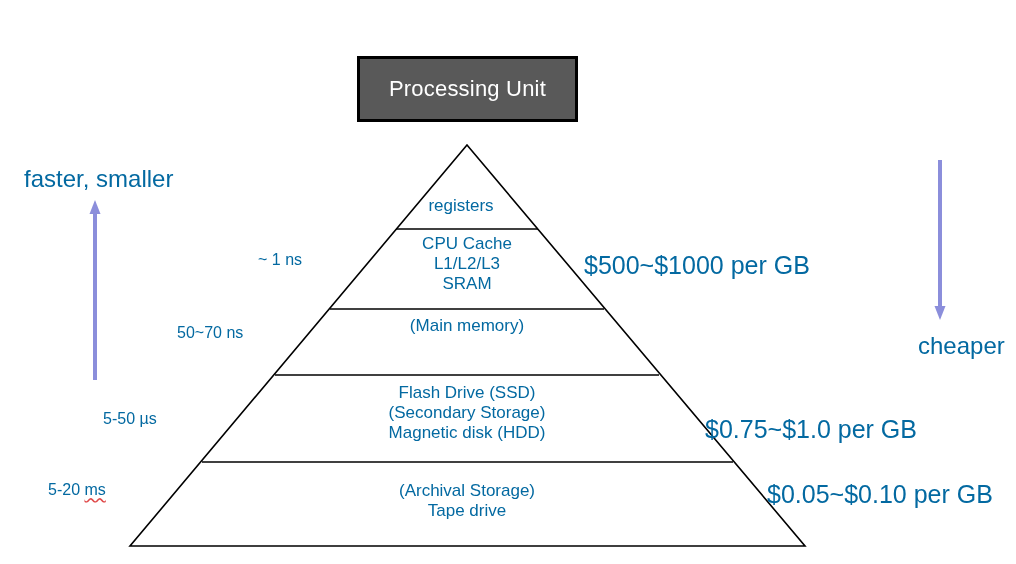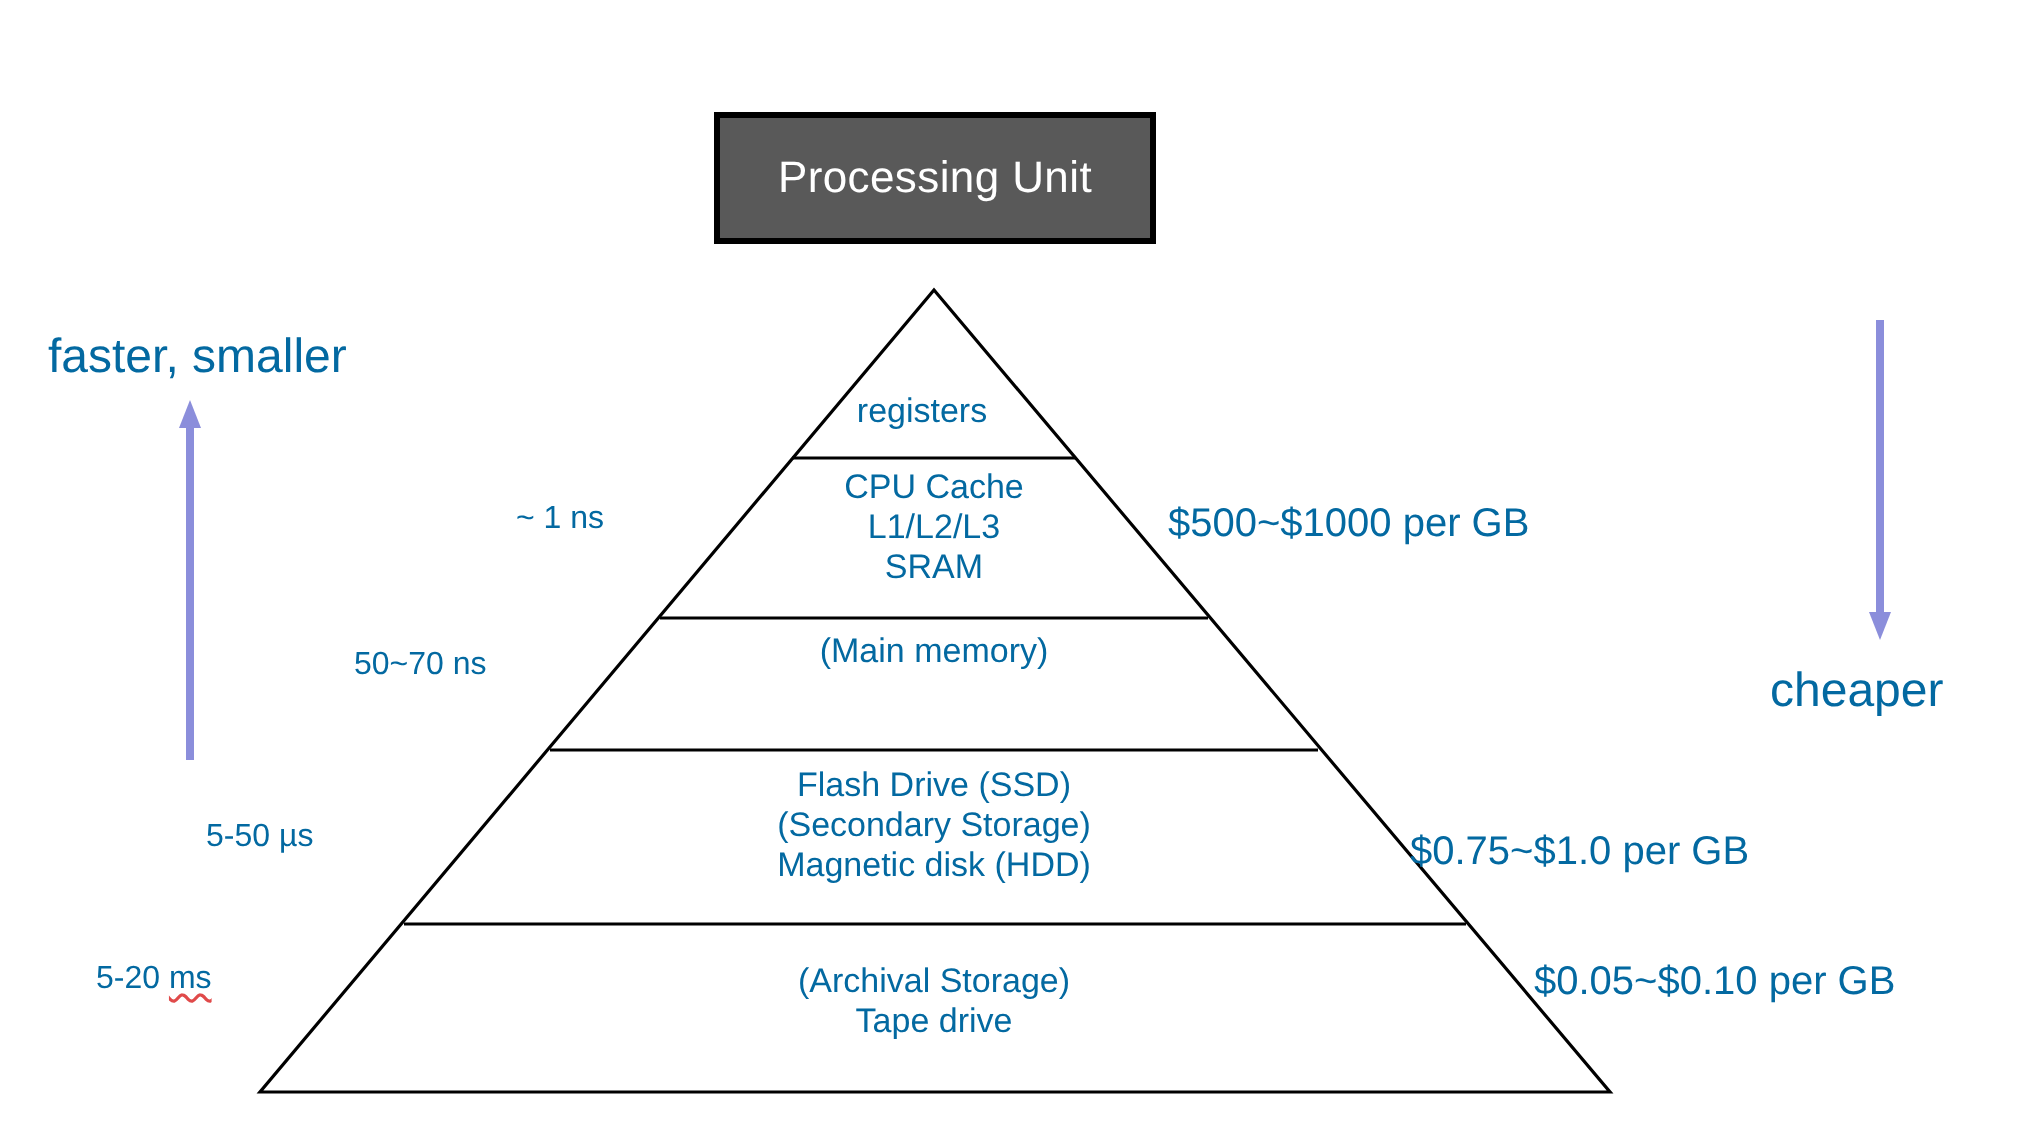--- a/index.html
+++ b/index.html
@@ -71,21 +71,21 @@
     display: block;
   }
 
   
   .latency-label {
     font-size: 16px;
   }
 
   
   .price-label {
-    font-size: 20px;
+    font-size: 25px;
   }
 
   
   .side-caption {
     font-size: 24px;
   }
 
   
   .misspelled {
     text-decoration: underline wavy #e04a4a;
@@ -161,15 +161,15 @@
 
   <div class="abs-text price-label" style="left:584px; top:251px;">$500~$1000 per GB</div>
 
 
   <div class="abs-text price-label" style="left:705px; top:415px;">$0.75~$1.0 per GB</div>
 
   <div class="abs-text price-label" style="left:767px; top:480px;">$0.05~$0.10 per GB</div>
 
   <div class="abs-text side-caption" style="left:24px; top:165px;">faster, smaller</div>
 
-  <div class="abs-text side-caption" style="left:885px; top:332px;text-align:right;">cheaper</div>
+  <div class="abs-text side-caption" style="left:918px; top:332px;text-align:right;">cheaper</div>
 
 </div>
 
 </body></html>

